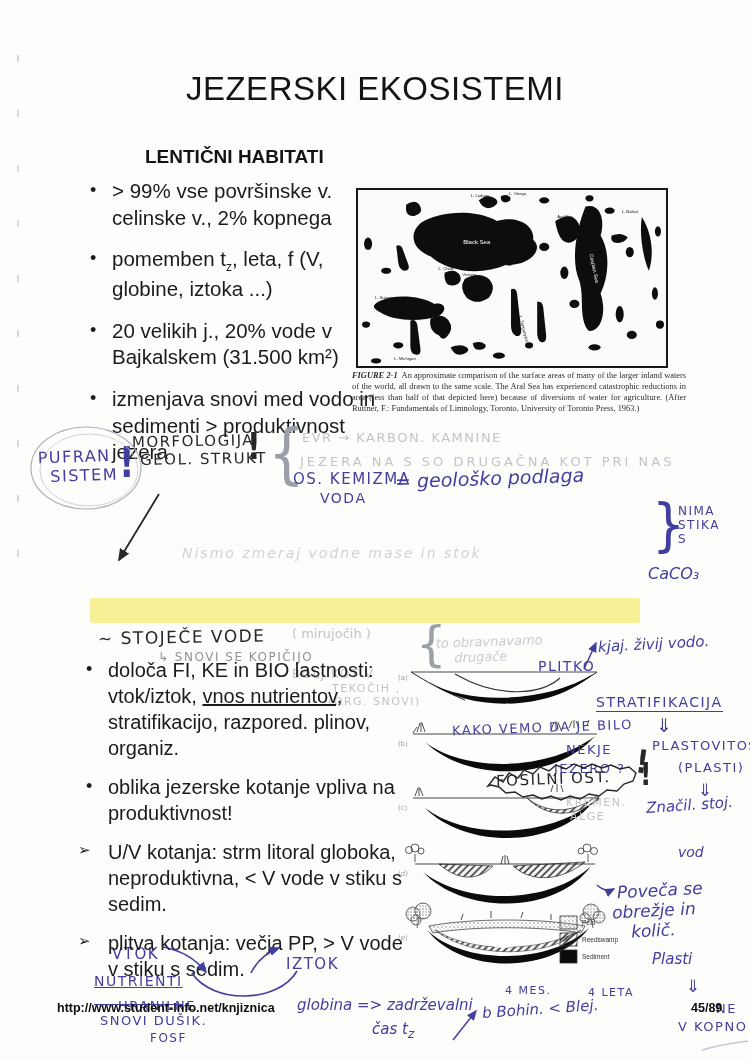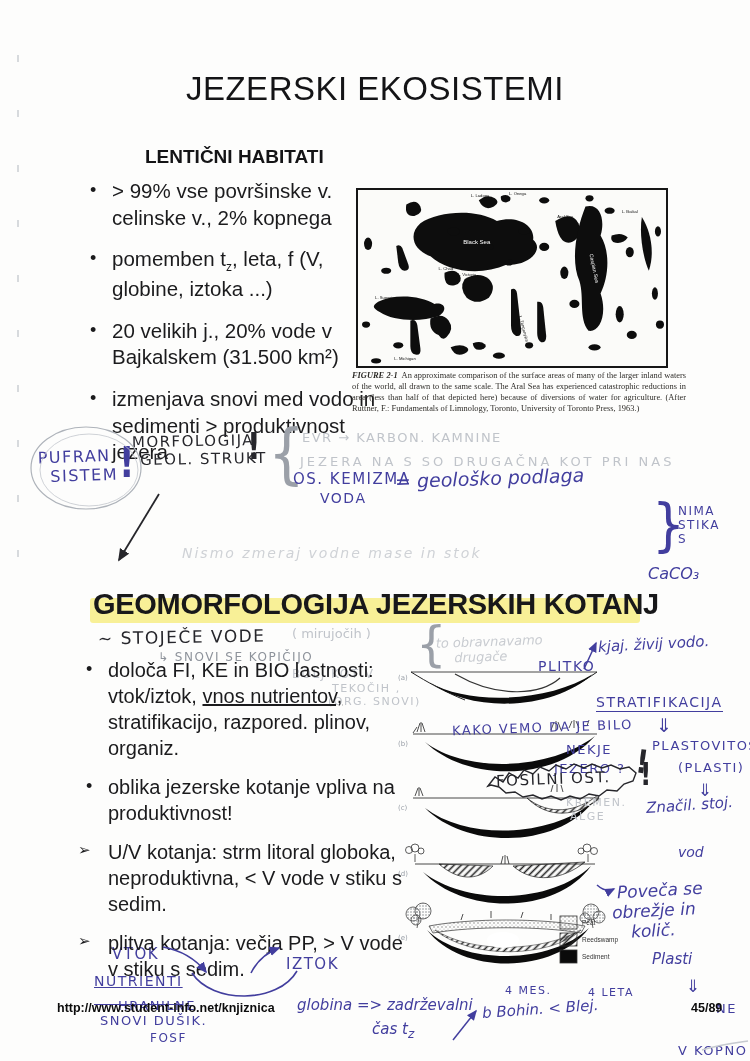--- a/index.html
+++ b/index.html
@@ -142,21 +142,20 @@
   <div class="abs hw pencil caps" style="left:300px;top:454px;font-size:13px;letter-spacing:3px;" data-name="pencil-note-jezera">JEZERA NA S SO DRUGAČNA KOT PRI NAS</div>
   <div class="abs hw blue caps" style="left:293px;top:470px;font-size:15px;" data-name="note-kemizma">OS. KEMIZMA</div>
   <div class="abs hw blue caps" style="left:320px;top:490px;font-size:14px;" data-name="note-voda">VODA</div>
   <div class="abs hw blue it r-2" style="left:395px;top:467px;font-size:19px;" data-name="note-geolosko">= geološko podlaga</div>
   <div class="abs hw brace blue" style="left:652px;top:498px;font-size:52px;transform:scaleY(1.1);" data-name="brace-icon">}</div>
   <div class="abs hw blue caps" style="left:678px;top:504px;font-size:12px;" data-name="note-nima-stika"><span data-name="note-line">NIMA</span><br><span data-name="note-line">STIKA</span><br><span data-name="note-line">S</span></div>
   <div class="abs hw blue it" style="left:648px;top:564px;font-size:16px;" data-name="note-caco3">CaCO₃</div>
   <div class="abs hw pencil it" style="left:182px;top:545px;font-size:14px;letter-spacing:2px;opacity:.75;" data-name="pencil-note-vodne-mase">Nismo zmeraj vodne mase in stok</div>
 
   <div class="abs hl" data-name="yellow-highlight"></div>
-  <div class="abs h2" data-name="section-heading-geomorfologija">GEOMORFOLOGIJA JEZERSKIH KOTANJ</div>
 
   <div class="abs hw black caps" style="left:98px;top:627px;font-size:17px;transform:rotate(-1deg);z-index:2;" data-name="note-stojece-vode">~ STOJEČE VODE</div>
   <div class="abs hw pencil" style="left:292px;top:626px;font-size:13px;" data-name="pencil-note-paren">( mirujočih )</div>
   <div class="abs hw brace pencil2" style="left:416px;top:620px;font-size:48px;" data-name="brace-icon">{</div>
   <div class="abs hw pencil2 caps" style="left:158px;top:650px;font-size:12px;color:#8e939b;" data-name="note-kopicijo">↳ SNOVI SE KOPIČIJO</div>
   <div class="abs hw pencil caps" style="left:292px;top:667px;font-size:12px;" data-name="pencil-note-bolj">BOLJ KOT V</div>
   <div class="abs hw pencil caps" style="left:332px;top:682px;font-size:11px;" data-name="pencil-note-tekocih">TEKOČIH ,</div>
   <div class="abs hw pencil caps" style="left:328px;top:695px;font-size:11px;" data-name="pencil-note-org-snovi">(ORG. SNOVI)</div>
   <div class="abs hw pencil it" style="left:436px;top:634px;font-size:13px;transform:rotate(-2deg);opacity:.85;" data-name="pencil-note-obravnavamo"><span data-name="note-line">to obravnavamo</span><br><span style="margin-left:18px" data-name="note-line">drugače</span></div>
 
@@ -285,21 +284,21 @@
   <div class="abs hw black caps r-2" style="left:496px;top:770px;font-size:15px;z-index:4;" data-name="note-fosilni">FOSILNI OST.</div>
   <div class="abs hw black excl" style="left:640px;top:760px;font-size:25px;" data-name="exclamation-mark">!</div>
   <div class="abs hw pencil caps" style="left:566px;top:796px;font-size:11px;" data-name="pencil-note-kremen">KREMEN.</div>
   <div class="abs hw pencil caps" style="left:570px;top:810px;font-size:11px;" data-name="pencil-note-alge">ALGE</div>
   <div class="abs hw blue it r-4" style="left:646px;top:796px;font-size:15px;" data-name="note-znacil">Značil. stoj.</div>
   <div class="abs hw blue it" style="left:678px;top:844px;font-size:14px;" data-name="note-vod">vod</div>
   <div class="abs hw blue it r-3" style="left:618px;top:880px;font-size:17px;" data-name="note-poveca"><span data-name="note-line">Poveča se</span><br><span style="margin-left:-6px" data-name="note-line">obrežje in</span><br><span style="margin-left:12px" data-name="note-line">količ.</span></div>
   <div class="abs hw blue it" style="left:652px;top:950px;font-size:15px;" data-name="note-plasti2">Plasti</div>
   <div class="abs hw blue" style="left:686px;top:976px;font-size:17px;" data-name="down-arrow-icon">⇓</div>
   <div class="abs hw blue caps" style="left:716px;top:1001px;font-size:13px;z-index:4;" data-name="note-ne">NE</div>
-  <div class="abs hw blue caps" style="left:678px;top:1019px;font-size:13px;margin-top:24px;" data-name="note-v-kopno">V KOPNO</div>
+  <div class="abs hw blue caps" style="left:678px;top:1019px;font-size:13px;" data-name="note-v-kopno">V KOPNO</div>
 
   <div class="abs hw blue caps" style="left:112px;top:945px;font-size:15px;" data-name="note-vtok">VTOK</div>
   <div class="abs hw blue caps" style="left:94px;top:973px;font-size:14px;border-bottom:1.5px solid #423e9e;padding-bottom:15px;text-decoration:underline;" data-name="note-nutrienti">NUTRIENTI</div>
   <div class="abs hw blue caps" style="left:286px;top:955px;font-size:15px;" data-name="note-iztok">IZTOK</div>
   <div class="abs hw blue caps" style="left:118px;top:998px;font-size:13px;z-index:4;" data-name="note-hranilne">HRANILNE</div>
   <div class="abs hw blue caps" style="left:100px;top:1013px;font-size:13px;" data-name="note-snovi-dusik">SNOVI DUŠIK.</div>
   <div class="abs hw blue caps" style="left:150px;top:1031px;font-size:12px;" data-name="note-fosf">FOSF</div>
   <div class="abs hw blue it" style="left:297px;top:996px;font-size:15px;z-index:4;" data-name="note-globina"><span data-name="note-word">globina</span> <span data-name="implies-symbol">=&gt;</span> <span data-name="note-word">zadrževalni</span></div>
   <div class="abs hw blue it" style="left:372px;top:1020px;font-size:15px;" data-name="note-cas-tz"><span data-name="note-word">čas t</span><sub class="small" data-name="subscript-z">z</sub></div>
   <div class="abs hw blue caps" style="left:505px;top:984px;font-size:11px;" data-name="note-4-mes">4 MES.</div>

